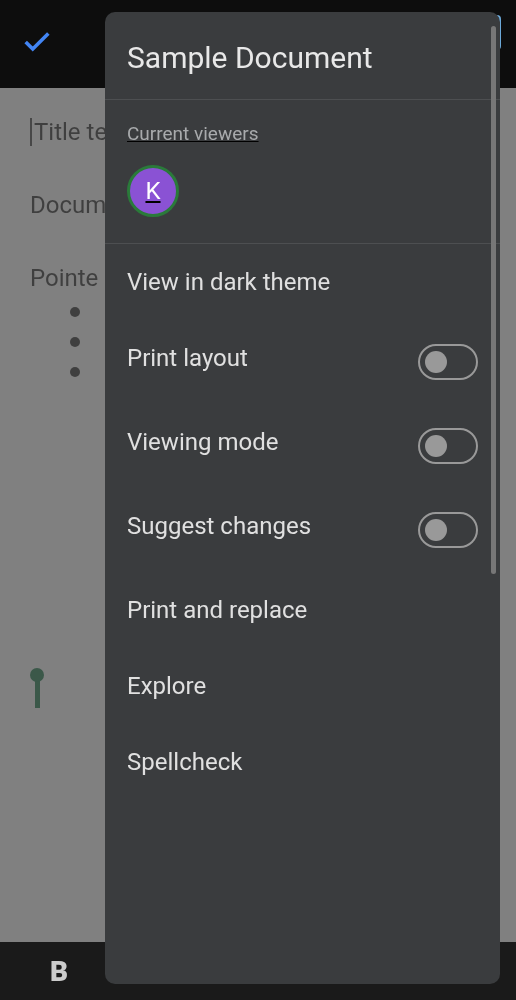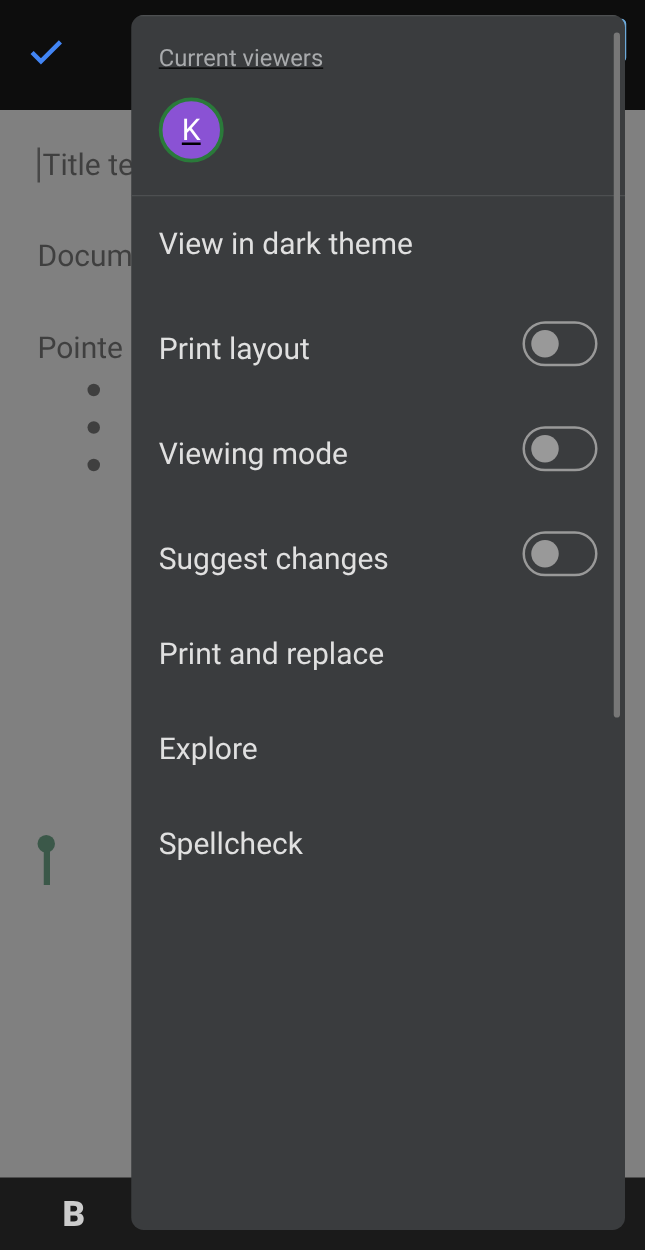--- a/index.html
+++ b/index.html
@@ -184,21 +184,21 @@
       align-items: center;
       justify-content: center;
       color: #fff;
       font-size: 24px;
       font-weight: 400;
       margin-top: 20px;
     }
     
     .menu-item {
       display: flex;
-      align-items: flex-end;
+      align-items: flex-start;
       justify-content: space-between;
       padding: 24px 22px;
       color: #e0e0e0;
       font-size: 24px;
       font-weight: 400;
       cursor: pointer;
     }
     
     .toggle {
       width: 60px;
@@ -246,20 +246,21 @@
 
 <div class="overlay"></div>
 
 <div class="bg-toolbar">
   <span class="bold-icon">B</span>
 </div>
 
 <div class="menu">
   <div class="menu-scrollbar"></div>
 
+  <div class="menu-title">Sample Document</div>
   <div class="divider"></div>
 
   <div class="viewers-section">
     <div class="viewers-label">Current viewers</div>
     <div class="avatar">K</div>
   </div>
   <div class="divider"></div>
 
   <div class="menu-item">
     <span>View in dark theme</span>

